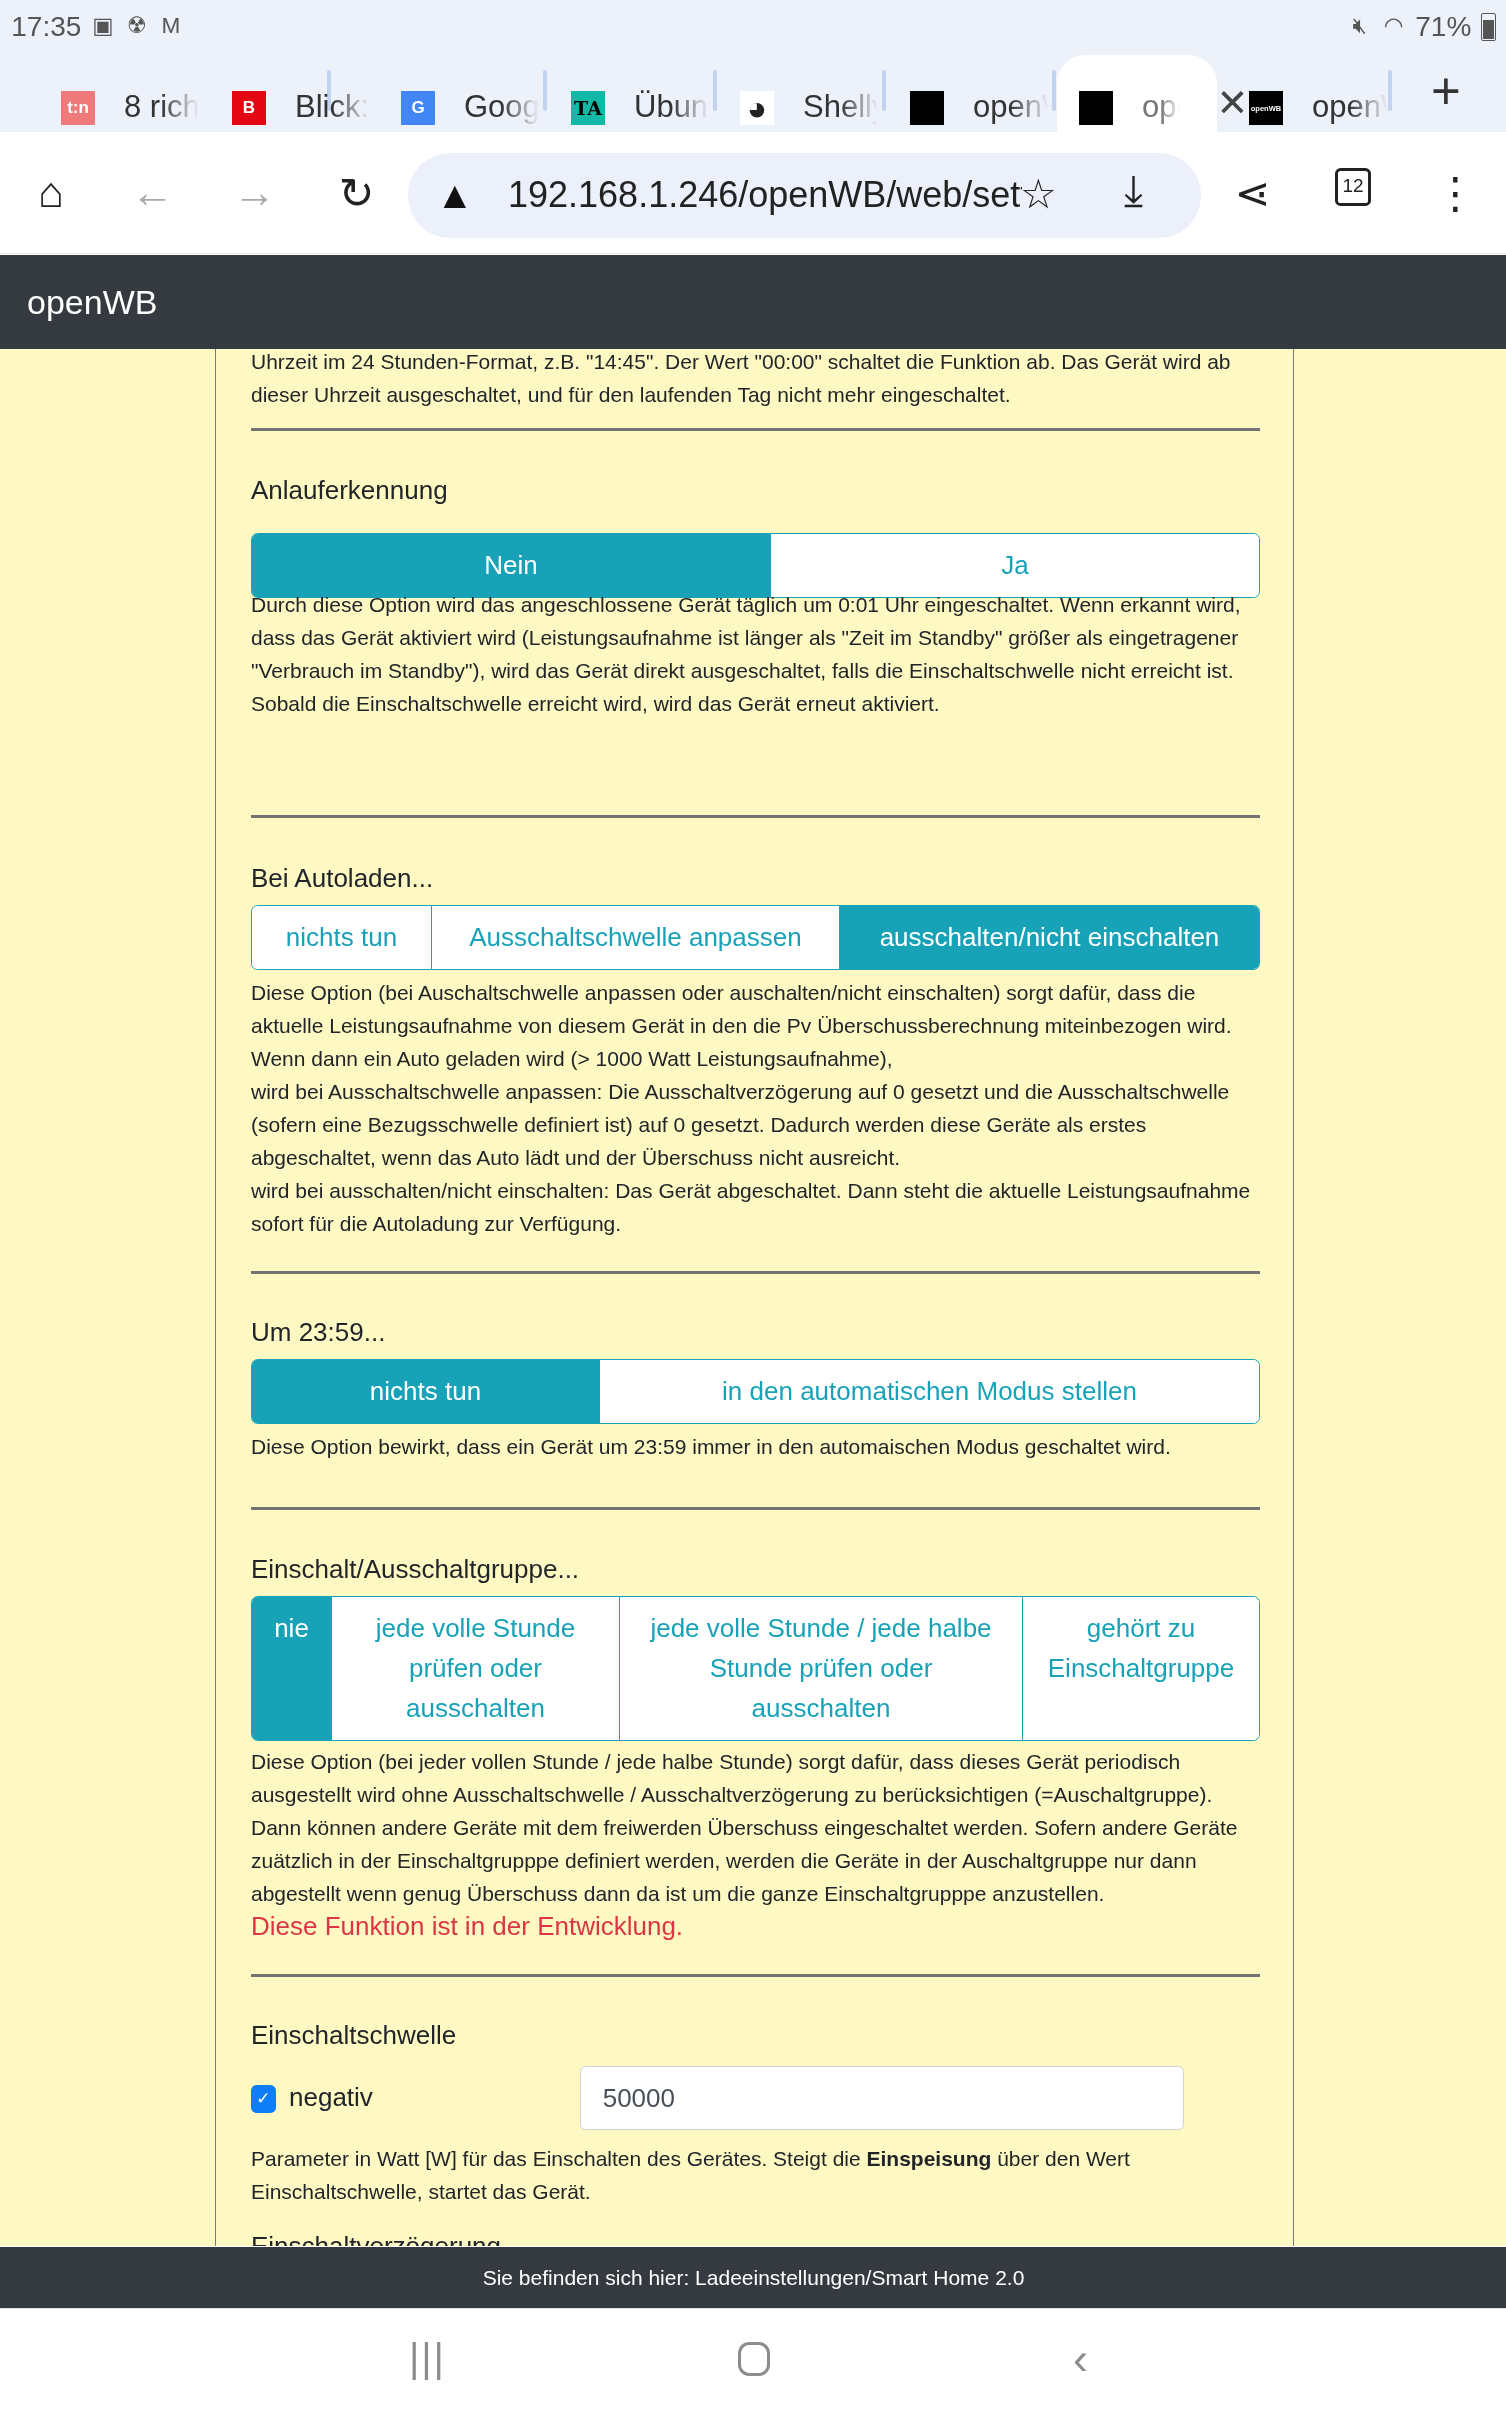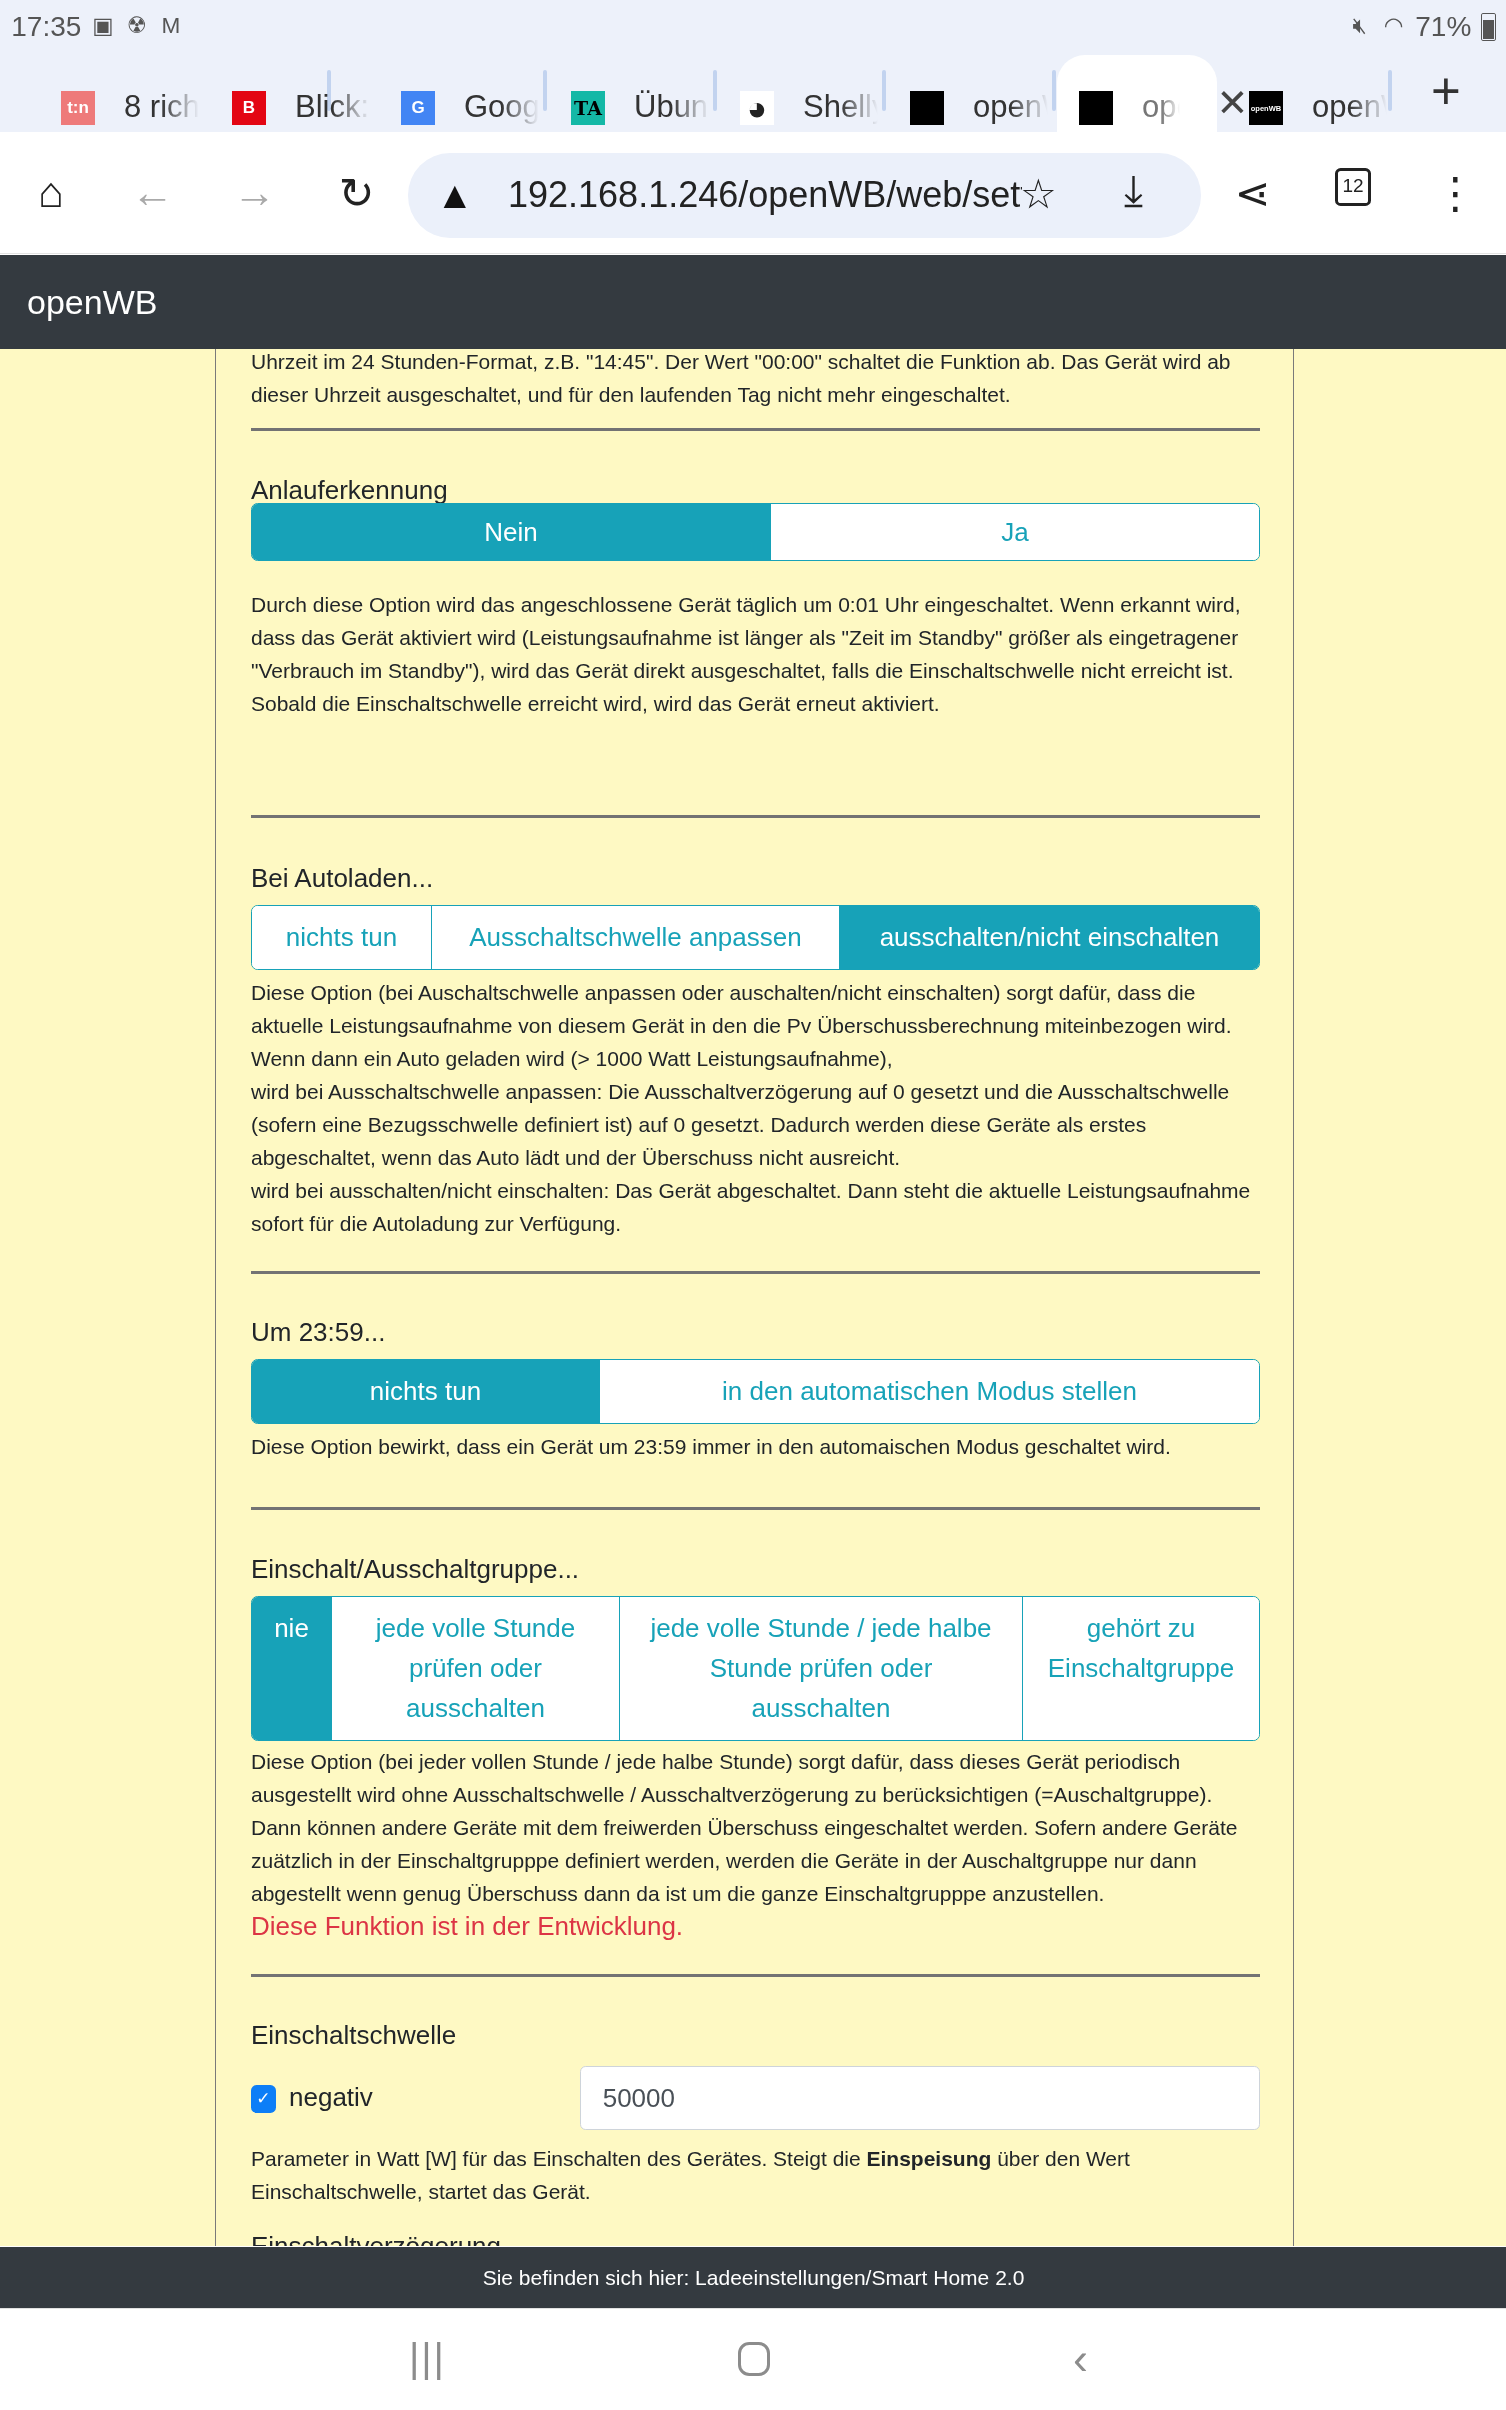--- a/index.html
+++ b/index.html
@@ -47,21 +47,21 @@
 
   .btngroup { position: absolute; left: 35px; width: 1009px; display: flex; border: 1.9px solid #17a2b8; border-radius: 6.6px; overflow: hidden; }
   .btngroup .opt { display: flex; align-items: center; justify-content: center; text-align: center; font-size: 26px; color: #17a2b8; background: #fff; border-left: 1.9px solid #17a2b8; }
   .btngroup .opt:first-child { border-left: none; }
   .btngroup .opt.active { background: #17a2b8; color: #fff; }
 
   .red { color: #dc3545; font-size: 26px; }
 
   .checkbox { position: absolute; left: 35px; width: 24.5px; height: 28px; background: #0d7ef7; border-radius: 5.6px; color: #fff; font-size: 17px; text-align: center; line-height: 28px; font-weight: bold; }
   .cb-label { position: absolute; left: 73px; font-size: 26px; color: #212529; }
-  .num-input { position: absolute; left: 364px; width: 680px; height: 64px; border: 1.9px solid #ced4da; border-radius: 5.6px; padding-left: 21.7px; font-size: 26px; color: #495057; font-family: "Liberation Sans", sans-serif; background: #fff; }
+  .num-input { position: absolute; left: 364px; width: 604px; height: 64px; border: 1.9px solid #ced4da; border-radius: 5.6px; padding-left: 21.7px; font-size: 26px; color: #495057; font-family: "Liberation Sans", sans-serif; background: #fff; }
 
   
   .footer { position: absolute; left: 0; top: 2247px; width: 1507px; height: 62px; background: #343a40; color: #fff; font-size: 21px; text-align: center; line-height: 62px; border-bottom: 1.9px solid #e0e0e0; }
 
   
   .navbar { position: absolute; left: 0; top: 2310px; width: 1507px; height: 101px; background: #fff; }
   .nav-btn { position: absolute; top: 28px; height: 41px; color: #8c8c8c; font-size: 40px; line-height: 41px; }
 </style>
 </head>
 <body>
@@ -146,21 +146,21 @@
   <span>openWB</span>
 </div>
 
 <div class="viewport">
   <div class="card">
 
     <div class="inner p" style="top:34px">Uhrzeit im 24 Stunden-Format, z.B. "14:45". Der Wert "00:00" schaltet die Funktion ab. Das Gerät wird ab dieser Uhrzeit ausgeschaltet, und für den laufenden Tag nicht mehr eingeschaltet.</div>
     <div class="hr" style="top:117px"></div>
 
     <div class="label" style="top:164px">Anlauferkennung</div>
-    <div class="btngroup" style="top:192px; height:58px">
+    <div class="btngroup" style="top:222px; height:65px">
       <div class="opt active" style="width:518px">Nein</div>
       <div class="opt" style="flex:1">Ja</div>
     </div>
     <div class="inner p" style="top:277px">
       <div>Durch diese Option wird das angeschlossene Gerät täglich um 0:01 Uhr eingeschaltet. Wenn erkannt wird, dass das Gerät aktiviert wird (Leistungsaufnahme ist länger als "Zeit im Standby" größer als eingetragener "Verbrauch im Standby"), wird das Gerät direkt ausgeschaltet, falls die Einschaltschwelle nicht erreicht ist. Sobald die Einschaltschwelle erreicht wird, wird das Gerät erneut aktiviert.</div>
     </div>
     <div class="hr" style="top:504px"></div>
 
     <div class="label" style="top:552px">Bei Autoladen...</div>
     <div class="btngroup" style="top:594px; height:65px">

